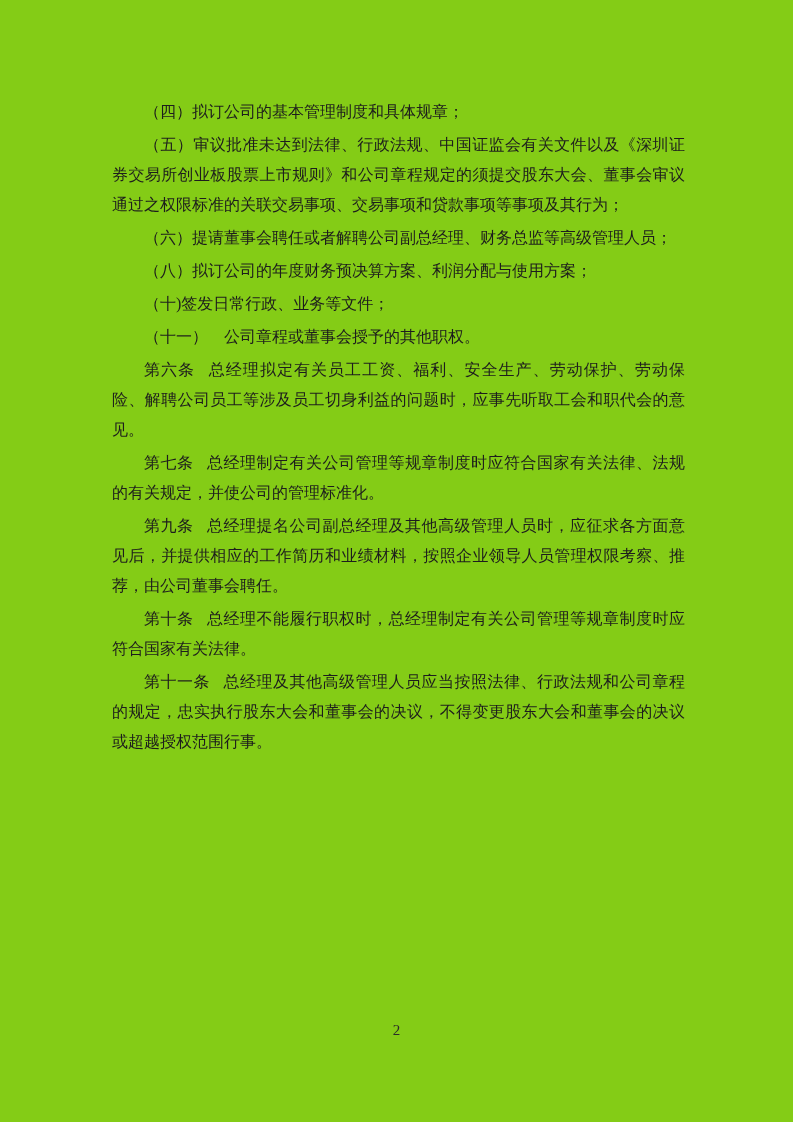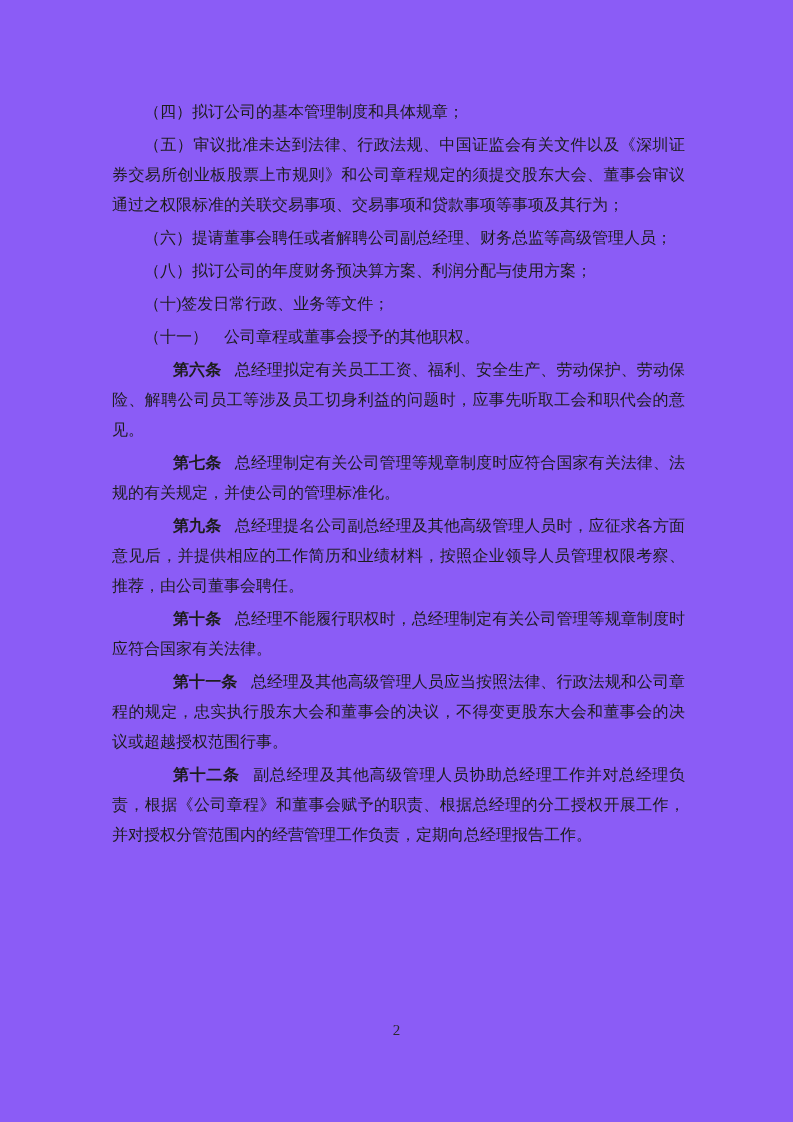--- a/index.html
+++ b/index.html
@@ -4,21 +4,21 @@
 <style>
   html, body {
     margin: 0;
     padding: 0;
     background: #ffffff;
   }
   .page {
     position: relative;
     width: 793px;
     height: 1122px;
-    background: #8b5cf6;
+    background: #84cc16;
     overflow: hidden;
     font-family: "Liberation Serif", "DejaVu Serif", serif;
   }
   .content {
     position: absolute;
     left: 112px;
     top: 97px;
     width: 573px;
     color: #1d1d1d;
     font-size: 16px;
@@ -27,23 +27,22 @@
     text-justify: inter-ideograph;
   }
   .para {
     margin: 3px 0 0 0;
     text-indent: 2em;
   }
   .para:first-child {
     margin-top: 0;
   }
   .lead {
-    font-weight: bold;
+    font-weight: normal;
     margin-right: 0.85em;
-    margin-left: 29px;
   }
   .page-number {
     position: absolute;
     top: 1022px;
     left: 0;
     width: 100%;
     text-align: center;
     font-size: 15px;
     color: #2a2a2a;
   }
@@ -71,16 +70,15 @@
 
   <p class="para"><b class="lead">第七条</b><span class="ptext">总经理制定有关公司管理等规章制度时应符合国家有关法律、法规的有关规定，并使公司的管理标准化。</span></p>
 
 
   <p class="para"><b class="lead">第九条</b><span class="ptext">总经理提名公司副总经理及其他高级管理人员时，应征求各方面意见后，并提供相应的工作简历和业绩材料，按照企业领导人员管理权限考察、推荐，由公司董事会聘任。</span></p>
 
   <p class="para"><b class="lead">第十条</b><span class="ptext">总经理不能履行职权时，总经理制定有关公司管理等规章制度时应符合国家有关法律。</span></p>
 
   <p class="para"><b class="lead">第十一条</b><span class="ptext">总经理及其他高级管理人员应当按照法律、行政法规和公司章程的规定，忠实执行股东大会和董事会的决议，不得变更股东大会和董事会的决议或超越授权范围行事。</span></p>
 
-  <p class="para"><b class="lead">第十二条</b><span class="ptext">副总经理及其他高级管理人员协助总经理工作并对总经理负责，根据《公司章程》和董事会赋予的职责、根据总经理的分工授权开展工作，并对授权分管范围内的经营管理工作负责，定期向总经理报告工作。</span></p>
 </div>
   <div class="page-number">2</div>
 </div>
 
 </body></html>

